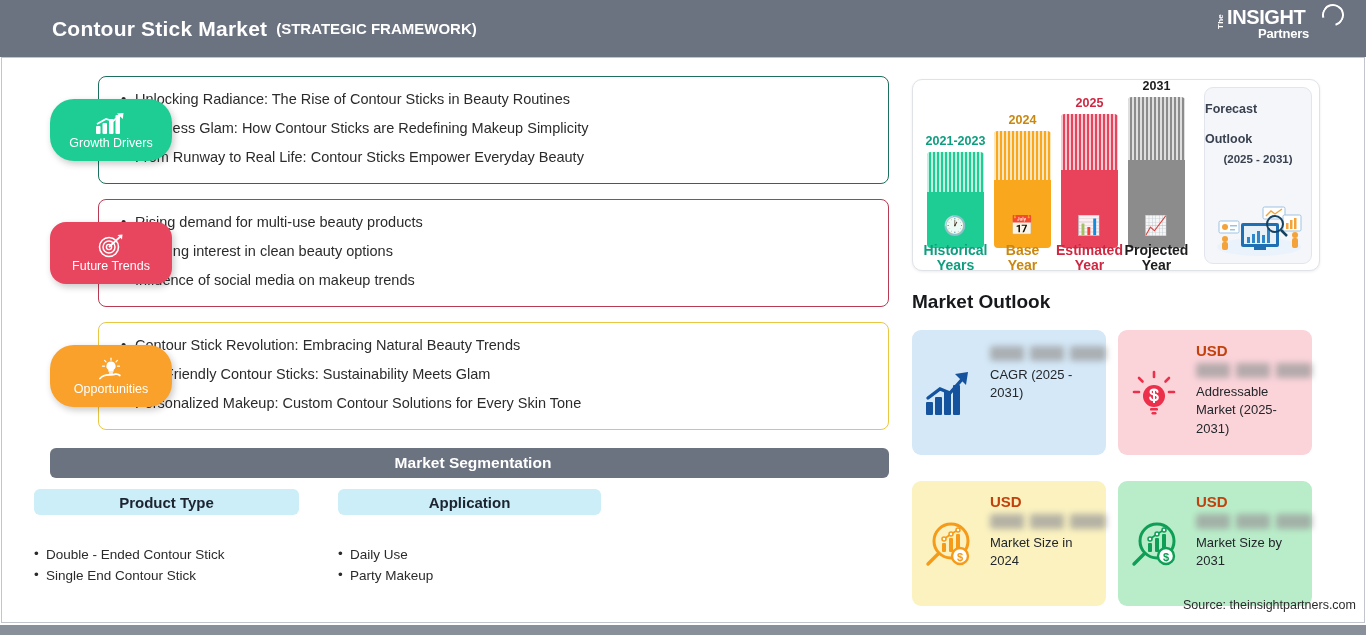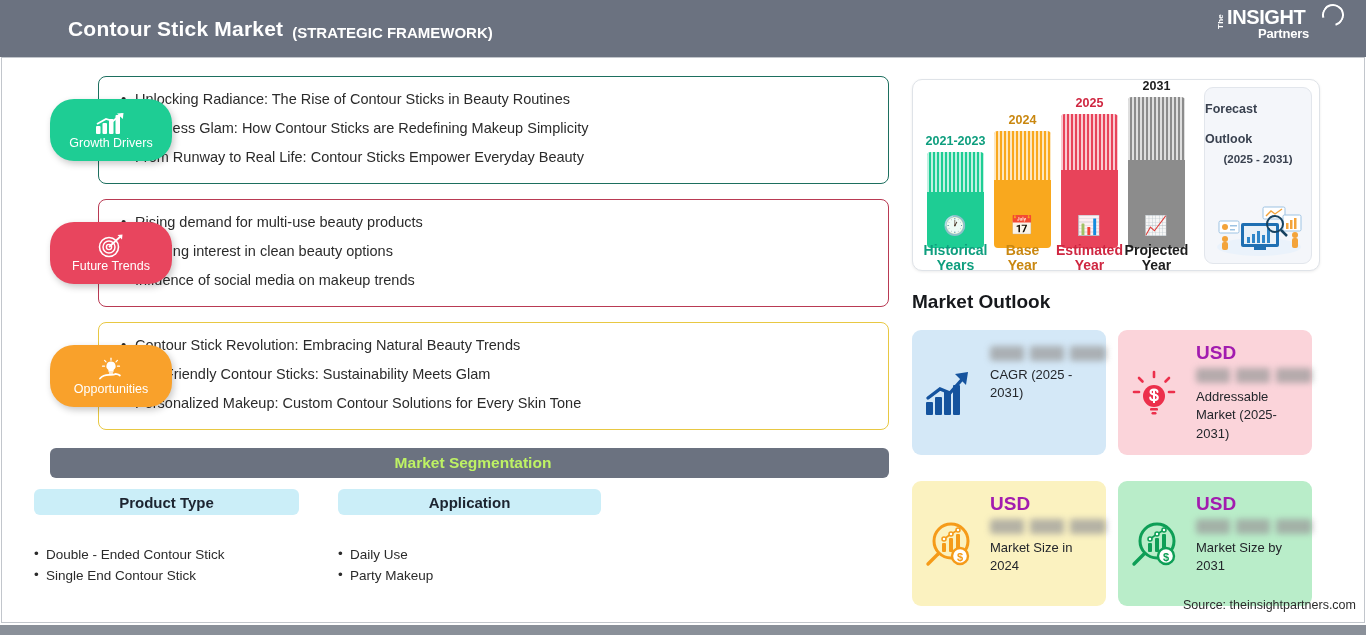--- a/index.html
+++ b/index.html
@@ -10,21 +10,21 @@
     font-family: "Liberation Sans", sans-serif;
     overflow: hidden;
   }
   .page { position: relative; width: 1366px; height: 635px; background:#fff; }
 
   
   .header {
     position: absolute; left: 0; top: 0; width: 1366px; height: 57px;
     background: #6b7280; display: flex; align-items: center;
   }
-  .header-title { margin-left: 68px; display: flex; align-items: flex-end; }
+  .header-title { margin-left: 52px; display: flex; align-items: center; }
   .header-title .main {
     font-size: 21px; font-weight: bold; color: #ffffff; letter-spacing: .2px;
   }
   .header-title .sub {
     font-size: 15px; font-weight: bold; color: #ffffff; margin-left: 9px;
   }
   .logo { position: absolute; right: 18px; top: 4px; width: 132px; height: 42px; color:#fff; }
   .logo .the {
     position:absolute; left:0; top:3px; font-size:8px; font-weight:bold;
     transform: rotate(-90deg); transform-origin: left top; letter-spacing:.3px;
@@ -79,30 +79,30 @@
   }
   .badge .bicon { height:24px; display:flex; align-items:flex-end; }
 
   
   #strip1 { top:18px; }
   #strip1 .box { border:1.3px solid #1d6f5f; height:108px; }
   #strip1 .badge { background:#1ecd94; top:23px; }
   
   #strip2 { top:141px; }
   #strip2 .box { border:1.3px solid #b93a53; height:108px; }
-  #strip2 .badge { background:#e8455e; top:23px; }
+  #strip2 .badge { background:#e8455e; top:23px;border-radius:16px; }
   
   #strip3 { top:264px; }
   #strip3 .box { border:1.3px solid #e8c843; height:108px; }
   #strip3 .badge { background:#f9a12b; top:23px; }
 
   
   .seg-title {
     position:absolute; left:48px; top:390px; width:839px; height:30px;
-    background:#6b7280; border-radius:6px; color:#bef264; font-size:15.5px;
+    background:#6b7280; border-radius:6px; color:#ffffff; font-size:15.5px;
     font-weight:bold; display:flex; align-items:center; justify-content:center;padding-left:7px;
   }
   .seg-col { position:absolute; top:431px; }
   .seg-col.c1 { left:32px; width:265px; }
   .seg-col.c2 { left:336px; width:263px; }
   .seg-head {
     height:26px; background:#cbeef8; border-radius:6px; color:#1c2430;
     font-size:15px; font-weight:bold; display:flex; align-items:center; justify-content:center;
   }
   .seg-list { margin-top:30px; }
@@ -161,21 +161,21 @@
   .outlook-title {
     position:absolute; left:10px; top:233px; font-size:19px; font-weight:bold; color:#16181c;
   }
   .ocard {
     position:absolute; width:194px; height:125px; border-radius:9px; padding:12px 12px 0 12px;
   }
   .ocard.c1 { left:10px;  top:272px; background:#d4e8f7; }
   .ocard.c2 { left:216px; top:272px; background:#fbd4da; }
   .ocard.c3 { left:10px;  top:423px; background:#fbf2c0; }
   .ocard.c4 { left:216px; top:423px; background:#b9edc9; }
-  .ocard .usd { font-size:19px; font-weight:bold; color:#a21caf; margin-left:66px; }
+  .ocard .usd { font-size:15px; font-weight:bold; color:#c2410c; margin-left:66px; }
   .ocard .blurred {
     margin-left:66px; margin-top:4px; height:15px; width:116px;
     background: linear-gradient(90deg,#9a9a9a 0 34px, transparent 34px 40px,
                 #9a9a9a 40px 74px, transparent 74px 80px, #9a9a9a 80px 112px);
     filter: blur(3.2px); opacity:.72; border-radius:3px;
   }
   .ocard .lbl {
     margin-left:66px; margin-top:5px; font-size:13px; color:#23262b; line-height:1.42;
   }
   .ocard .oicon {

